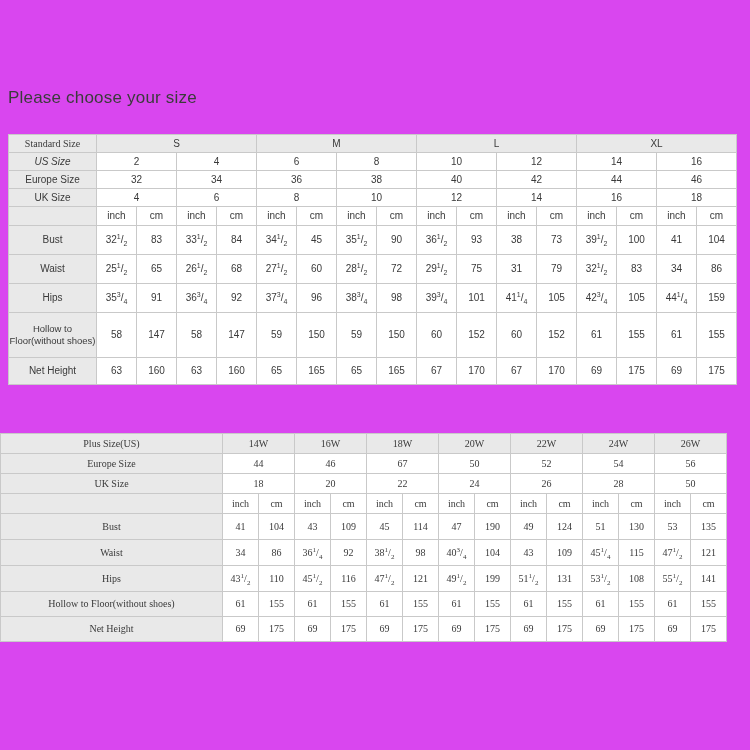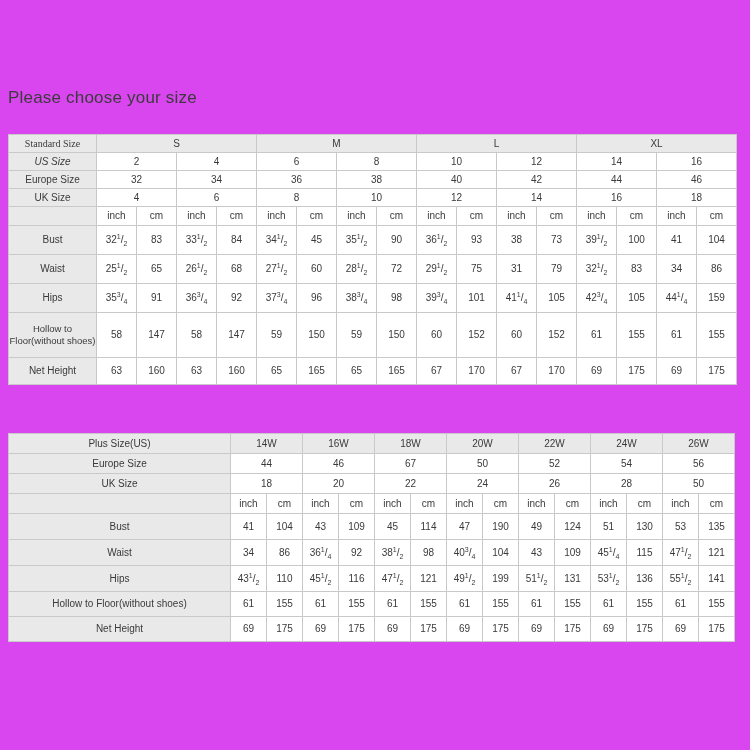--- a/index.html
+++ b/index.html
@@ -46,22 +46,23 @@
   .lbl {
     background: #e9e9e9;
   }
   #table1-wrap {
     position: absolute;
     left: 8px;
     top: 134px;
   }
   #table2-wrap {
     position: absolute;
-    left: 8px;
+    left: 0;
     top: 433px;
+    font-family: Liberation Serif, serif;
   }
   sup {
     font-size: 7px;
     vertical-align: super;
     line-height: 0;
   }
   sub {
     font-size: 7px;
     vertical-align: sub;
     line-height: 0;
@@ -341,21 +342,21 @@
             <td>110</td>
             <td>45<span class="frac"><sup>1</sup>/<sub>2</sub></span></td>
             <td>116</td>
             <td>47<span class="frac"><sup>1</sup>/<sub>2</sub></span></td>
             <td>121</td>
             <td>49<span class="frac"><sup>1</sup>/<sub>2</sub></span></td>
             <td>199</td>
             <td>51<span class="frac"><sup>1</sup>/<sub>2</sub></span></td>
             <td>131</td>
             <td>53<span class="frac"><sup>1</sup>/<sub>2</sub></span></td>
-            <td>136</td>
+            <td>108</td>
             <td>55<span class="frac"><sup>1</sup>/<sub>2</sub></span></td>
             <td>141</td>
           </tr>
           <tr>
             <td class="lbl" style="height: 24px;">Hollow to Floor(without shoes)</td>
             <td>61</td>
             <td>155</td>
             <td>61</td>
             <td>155</td>
             <td>61</td>

